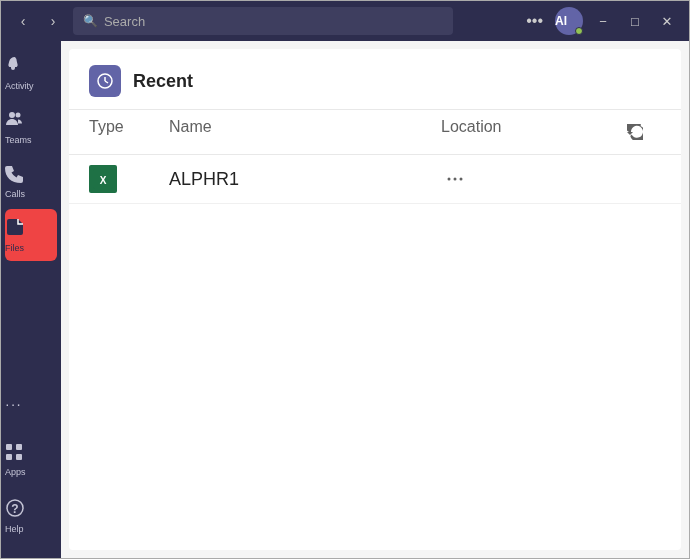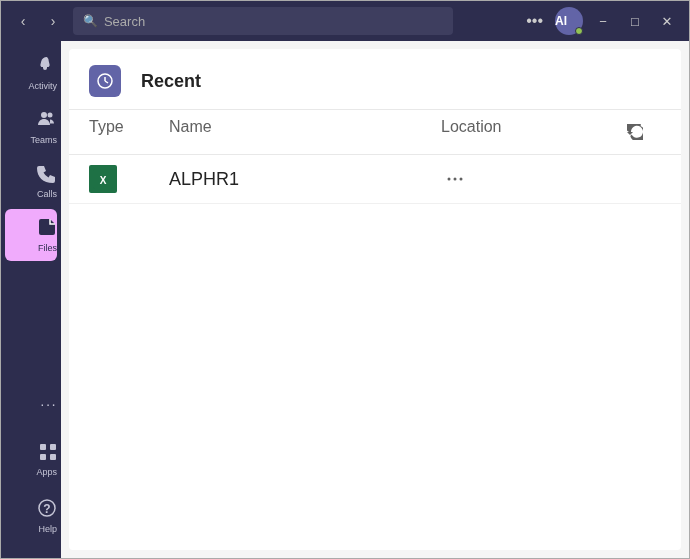--- a/index.html
+++ b/index.html
@@ -133,31 +133,31 @@
       flex-direction: column;
       align-items: center;
       padding: 6px 0;
       flex-shrink: 0;
     }
     .sidebar-item {
       width: 52px;
       height: 52px;
       display: flex;
       flex-direction: column;
-      align-items: flex-end;
+      align-items: flex-start;
       justify-content: center;
       gap: 3px;
       cursor: pointer;
       border-radius: 6px;
       color: #c5c5d6;
       margin-bottom: 2px;
       position: relative;
     }
     .sidebar-item.active {
-      background: #f0abfc;
+      background: #ef4444;
       color: #2d2d4e;
     }
     .sidebar-item .item-icon {
       font-size: 20px;
       line-height: 1;
     }
     .sidebar-item .item-label {
       font-size: 9px;
       font-weight: 500;
       text-align: center;
@@ -190,21 +190,21 @@
       border-radius: 4px;
       flex: 1;
       overflow: hidden;
       display: flex;
       flex-direction: column;
     }
 
     .recent-header {
       display: flex;
       align-items: center;
-      gap: 20px;
+      gap: 12px;
       padding: 16px 20px 12px 20px;
       border-bottom: 1px solid #e8e8e8;
     }
     .recent-icon {
       width: 32px;
       height: 32px;
       background: #6264a7;
       border-radius: 6px;
       display: flex;
       align-items: center;

